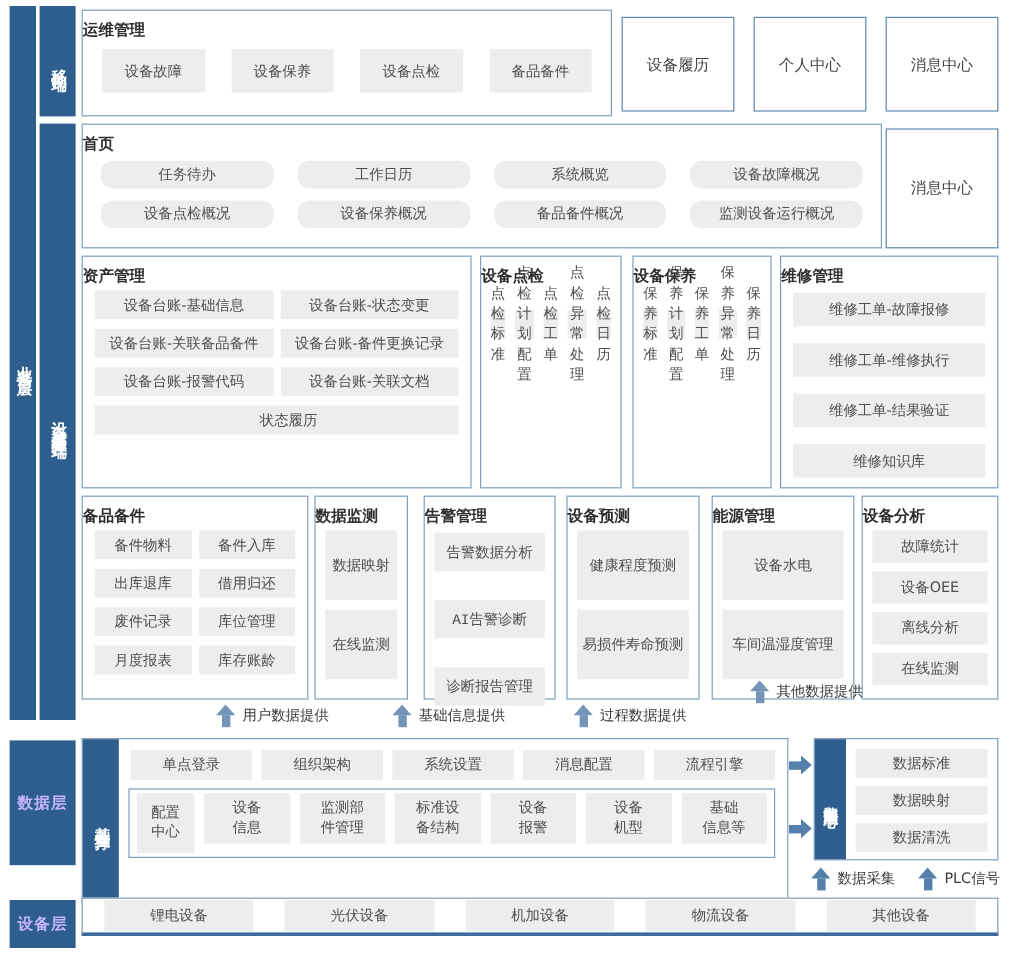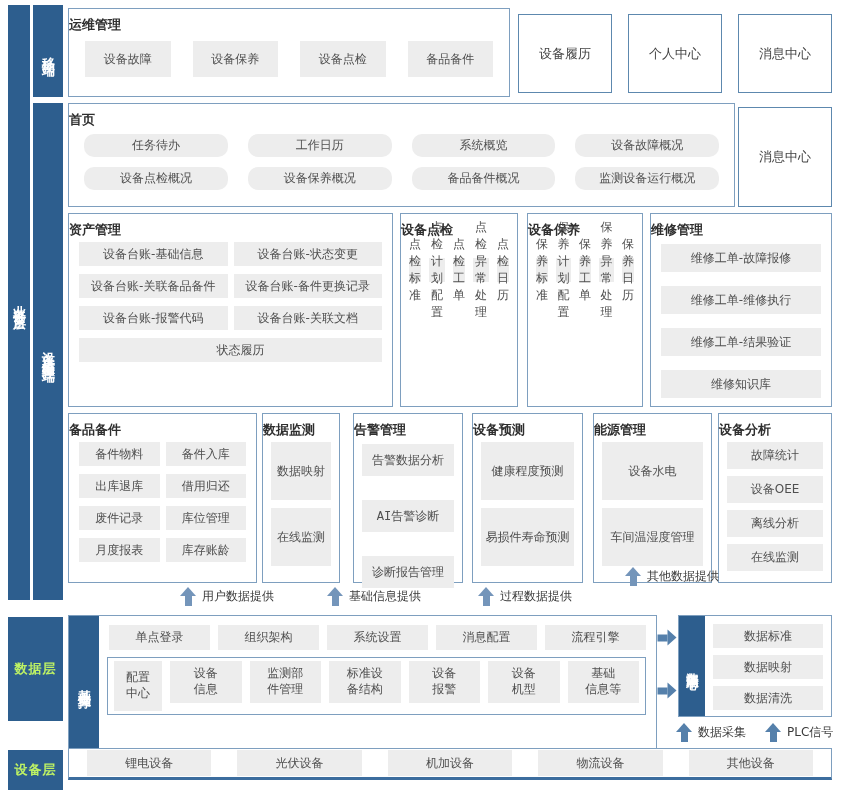--- a/index.html
+++ b/index.html
@@ -12,21 +12,21 @@
     --title:#2f2f2f;
     --arrow:#7495ba;
     --arrow2:#5580ab;
   }
   *{margin:0;padding:0;box-sizing:border-box;}
   body{background:#fff;font-family:"DejaVu Sans","Liberation Sans",sans-serif;}
   .canvas{position:relative;width:841px;height:794px;background:#fff;overflow:hidden;}
 
   .vbar{position:absolute;background:var(--dark);color:#fff;display:flex;align-items:center;justify-content:center;
         writing-mode:vertical-rl;text-orientation:upright;font-size:13px;font-weight:700;letter-spacing:3px;}
-  .hlabel{position:absolute;background:var(--dark);color:#bef264;display:flex;align-items:center;justify-content:center;
+  .hlabel{position:absolute;background:var(--dark);color:#c4b5fd;display:flex;align-items:center;justify-content:center;
         font-size:13px;font-weight:700;letter-spacing:1px;}
 
   .box{position:absolute;background:#fff;border:1px solid var(--border);}
   .sidebox{position:absolute;background:#fff;border:1.5px solid var(--border-strong);
         display:flex;align-items:center;justify-content:center;font-size:13px;color:#444;}
 
   .title{text-align:left;font-size:13px;font-weight:700;color:var(--title);padding-top:7px;height:26px;}
   .btn{background:var(--btn);color:var(--btn-text);font-size:12px;display:flex;align-items:center;justify-content:center;text-align:center;}
   .btn2{white-space:pre-line;line-height:1.3;}
 

